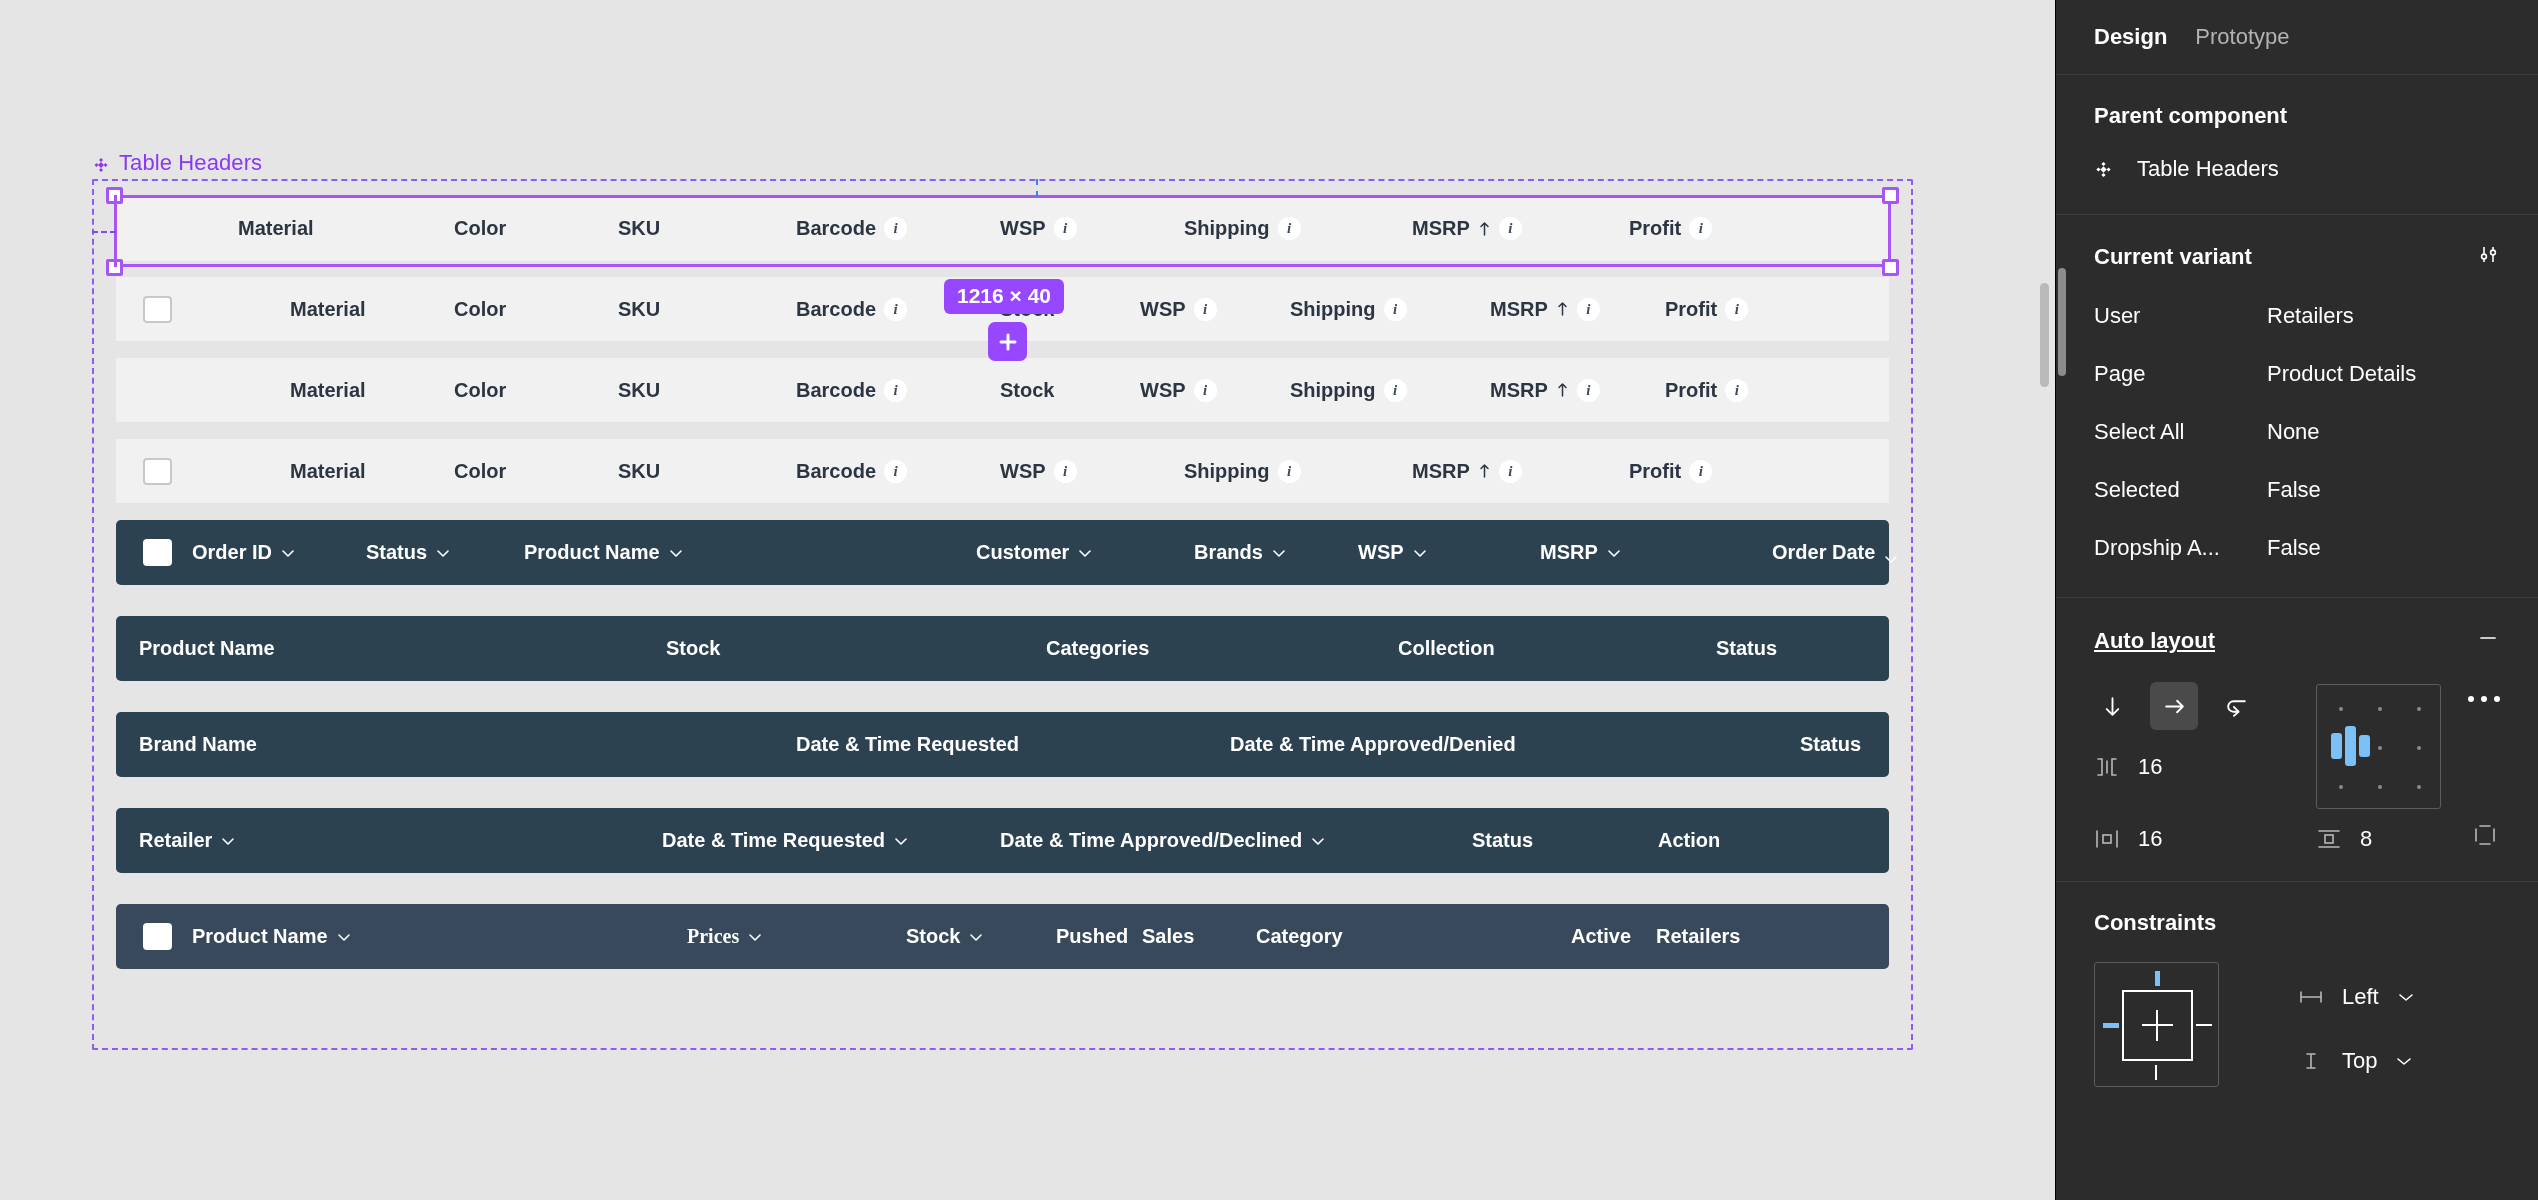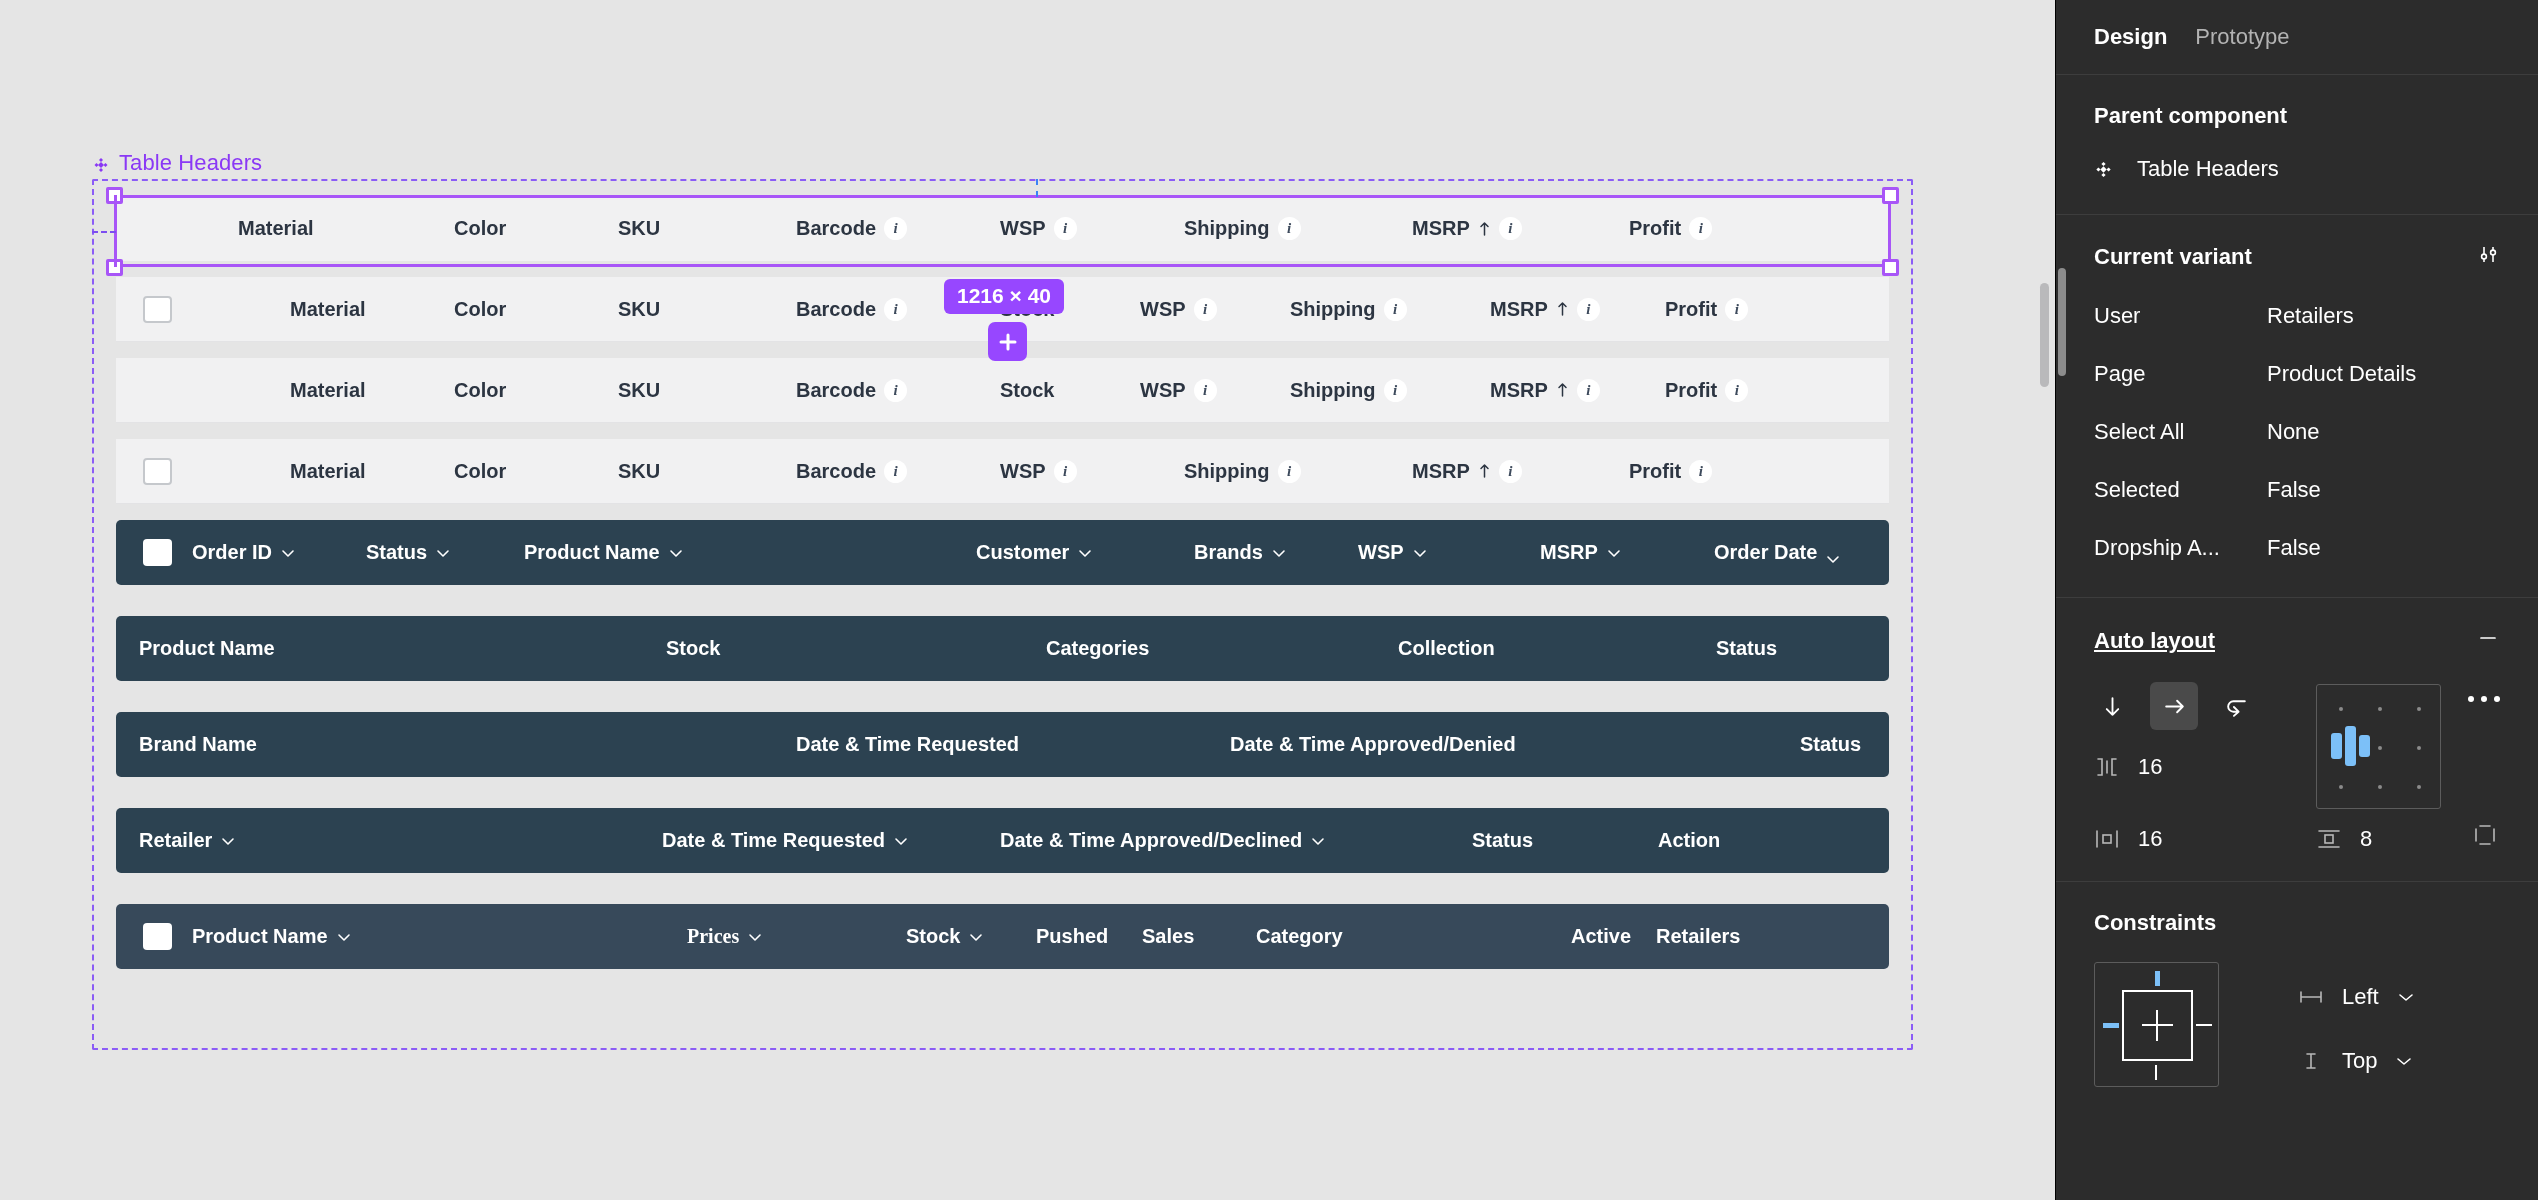--- a/index.html
+++ b/index.html
@@ -468,21 +468,21 @@
             <svg class="chev" viewBox="0 0 16 10">
               <path stroke="#ffffff" stroke-width="1.6" fill="none" stroke-linecap="round" stroke-linejoin="round" d="M3 3 L8 8 L13 3"></path>
             </svg>
           </div>
           <div class="cell" style="left: 1424px;">
             <span>MSRP</span>
             <svg class="chev" viewBox="0 0 16 10">
               <path stroke="#ffffff" stroke-width="1.6" fill="none" stroke-linecap="round" stroke-linejoin="round" d="M3 3 L8 8 L13 3"></path>
             </svg>
           </div>
-          <div class="cell" style="left: 1598px; align-items: flex-end;">
+          <div class="cell" style="left: 1656px; align-items: flex-end;">
             <span>Order Date</span>
             <svg class="chev" viewBox="0 0 16 10">
               <path stroke="#ffffff" stroke-width="1.6" fill="none" stroke-linecap="round" stroke-linejoin="round" d="M3 3 L8 8 L13 3"></path>
             </svg>
           </div>
         </div>
         <div class="row dark" style="top: 420px;">
           <div class="cell" style="left: 23px;">
             <span>Product Name</span>
           </div>
@@ -552,21 +552,21 @@
             <svg class="chev" viewBox="0 0 16 10">
               <path stroke="#ffffff" stroke-width="1.6" fill="none" stroke-linecap="round" stroke-linejoin="round" d="M3 3 L8 8 L13 3"></path>
             </svg>
           </div>
           <div class="cell" style="left: 790px;">
             <span>Stock</span>
             <svg class="chev" viewBox="0 0 16 10">
               <path stroke="#ffffff" stroke-width="1.6" fill="none" stroke-linecap="round" stroke-linejoin="round" d="M3 3 L8 8 L13 3"></path>
             </svg>
           </div>
-          <div class="cell" style="left: 920px;">
+          <div class="cell" style="left: 940px;">
             <span>Pushed</span>
           </div>
           <div class="cell" style="left: 1026px;">
             <span>Sales</span>
           </div>
           <div class="cell" style="left: 1140px;">
             <span>Category</span>
           </div>
           <div class="cell" style="left: 1455px;">
             <span>Active</span>

